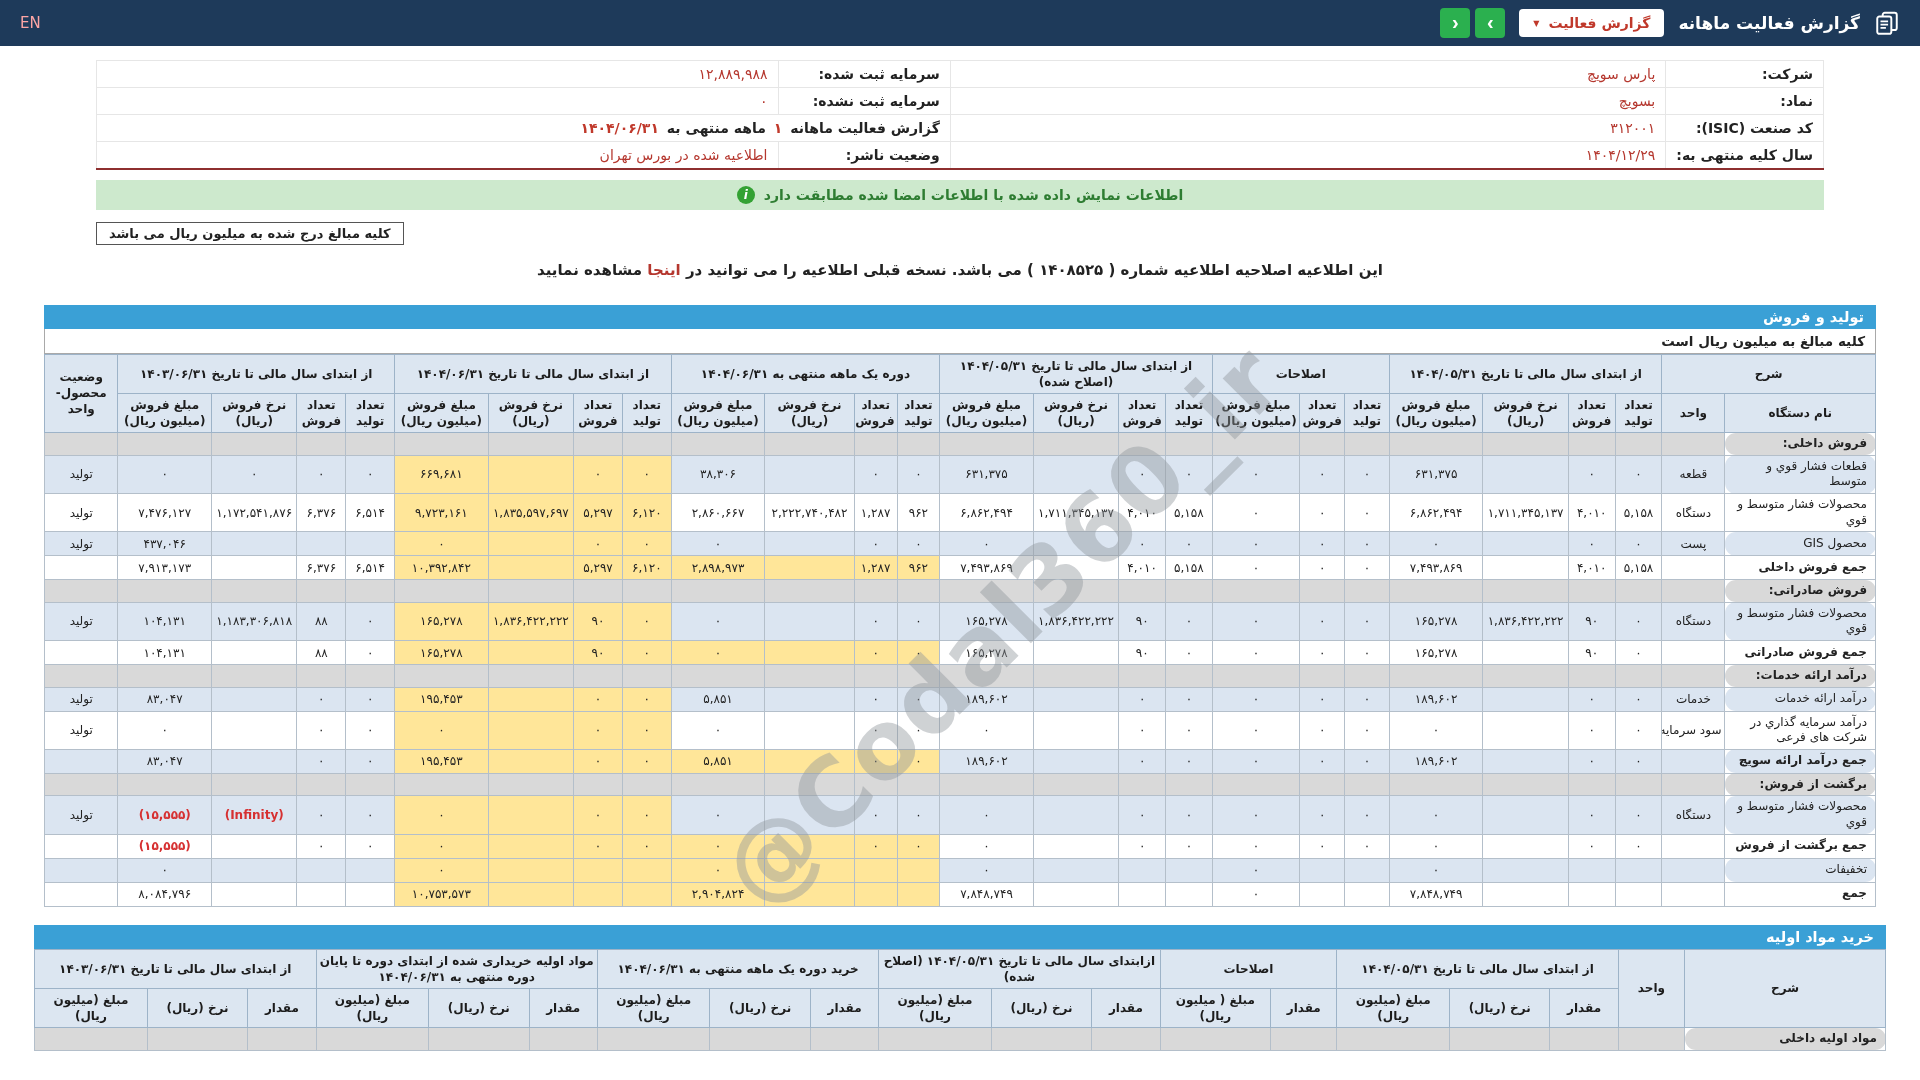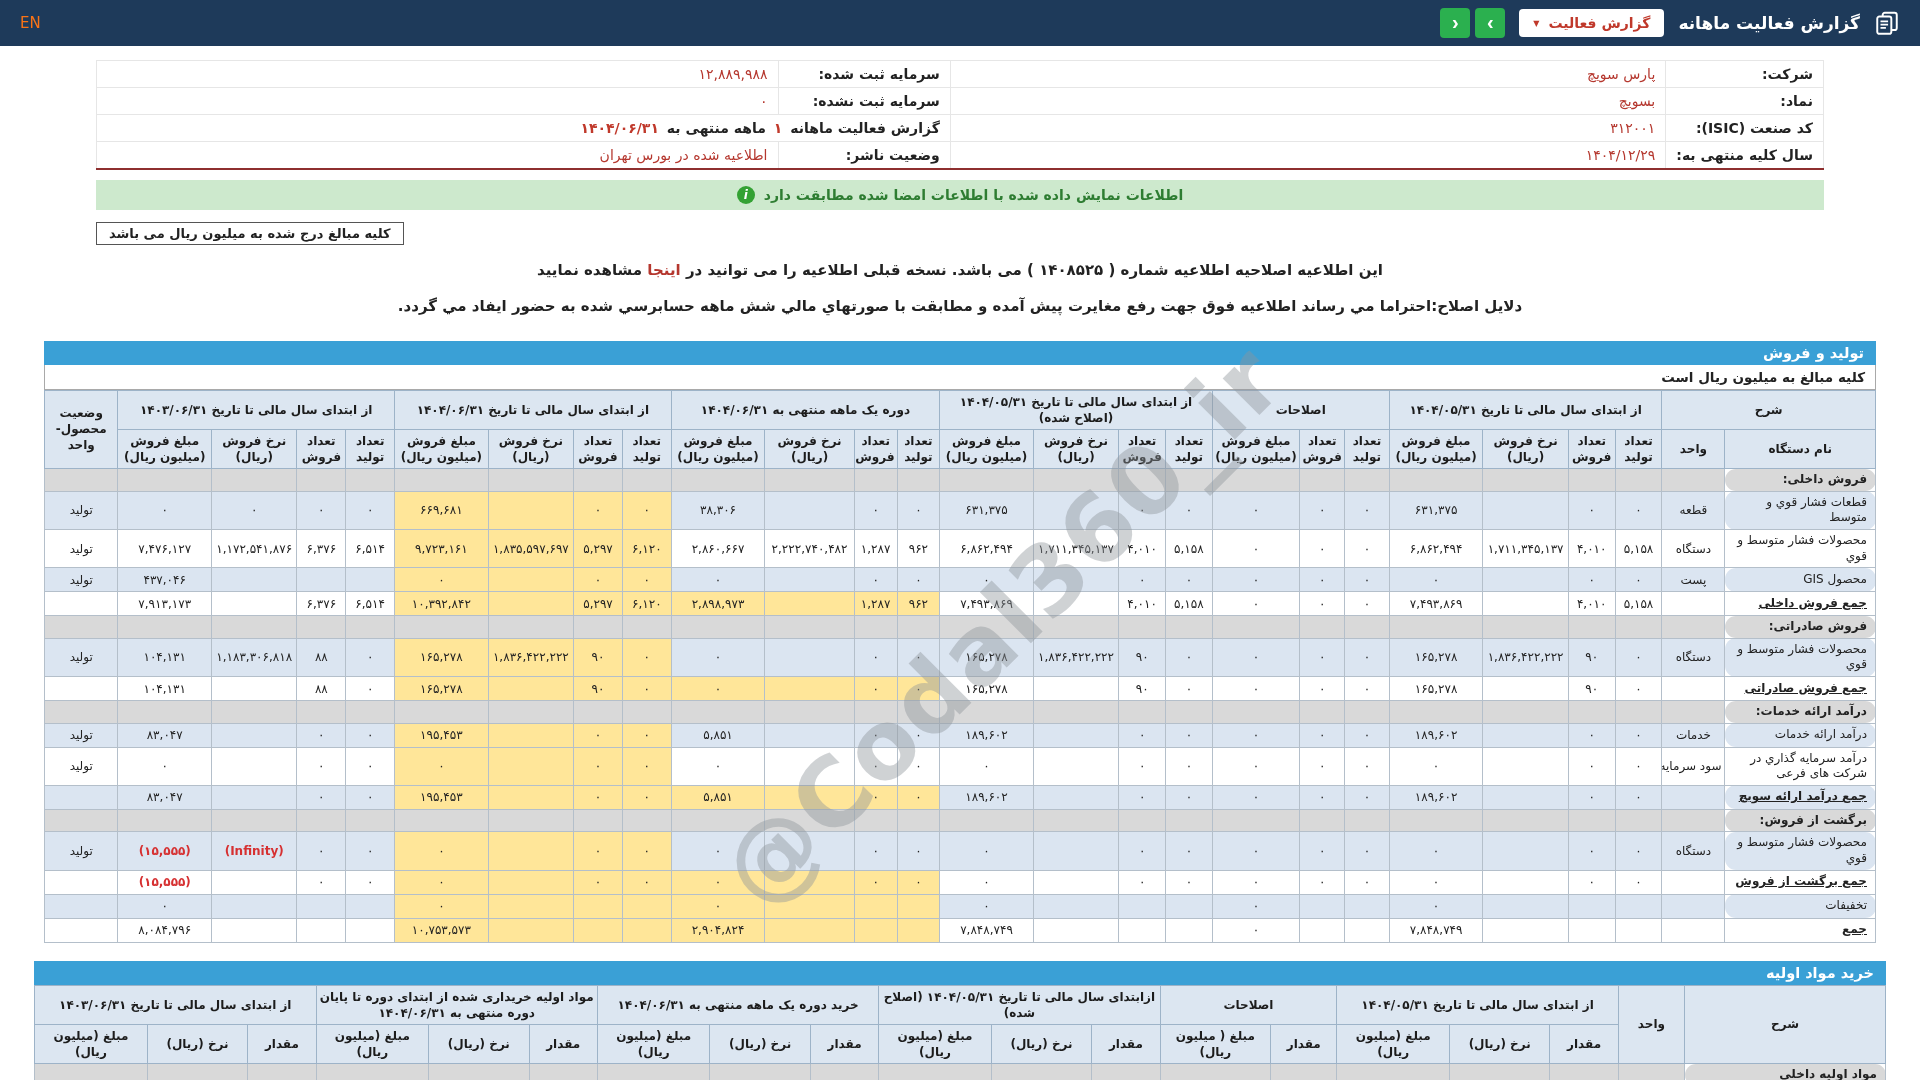--- a/index.html
+++ b/index.html
@@ -11,21 +11,21 @@
     color:#222;
   }
   
   .navbar{height:46px;background:#1e3a5a;display:flex;align-items:center;justify-content:space-between;padding:0 20px;}
   .nav-right{display:flex;align-items:center;gap:14px;}
   .nav-title{color:#fff;font-size:17px;font-weight:bold;}
   .report-btn{background:#fff;color:#c0392b;border:none;border-radius:4px;padding:6px 14px;font-size:14px;font-weight:bold;display:flex;align-items:center;gap:9px;cursor:pointer;font-family:inherit;}
   .report-btn .caret{font-size:8px;color:#c0392b;}
   .nav-arrows{display:flex;gap:5px;}
   .arrow-btn{width:30px;height:30px;background:#2bb04f;color:#fff;border:none;border-radius:4px;font-size:20px;font-weight:bold;line-height:1;display:flex;align-items:center;justify-content:center;cursor:pointer;padding:0 0 3px;}
-  .nav-en{color:#f97316;font-size:15px;cursor:pointer;}
+  .nav-en{color:#fca5a5;font-size:15px;cursor:pointer;}
   
   .info-wrap{padding:14px 96px 0;}
   .info-table{width:100%;border-collapse:collapse;font-size:14px;border:1px solid #d9d9d9;}
   .info-table td{border:1px solid #e6e6e6;padding:4px 10px;height:27px;}
   .info-table tr:last-child td{border-bottom:2px solid #8e2f2f;}
   .lbl{font-weight:bold;color:#222;white-space:nowrap;}
   .w-lr{width:8%;} .w-vr{width:42%;} .w-ll{width:10%;} .w-vl{width:40%;}
   .val{color:#b5372e;}
   a.link-val{color:#b5372e;text-decoration:none;cursor:pointer;}
   .sentence{font-weight:bold;}
@@ -44,21 +44,21 @@
   .blue-bar{background:#3aa0d6;color:#fff;font-weight:bold;font-size:14.5px;padding:4px 12px;}
   .amount-strip{border:1px solid #a9a9a9;border-top:none;background:#fff;padding:4px 10px;font-size:13.5px;font-weight:bold;}
   table.data-table{width:100%;border-collapse:collapse;table-layout:fixed;margin-top:0;}
   .data-table th{background:#dce6f1;border:1px solid #9db3c8;padding:3px 2px;font-size:12px;font-weight:bold;text-align:center;vertical-align:middle;line-height:1.35;color:#1c1c1c;}
   .data-table td{border:1px solid #b4bfca;padding:3px 3px;font-size:12px;text-align:center;vertical-align:middle;white-space:nowrap;overflow:hidden;height:24px;}
   .data-table td.name{text-align:right;padding-right:8px;white-space:normal;line-height:1.3;border-radius:11px;}
   tr.b td{background:#dbe5f1;}
   tr.w td{background:#ffffff;}
   tr.sec td{background:#d9d9d9;height:22px;}
   tr.sec td.name{font-weight:bold;}
-  tr.bold td.name{font-weight:bold;text-decoration:underline;}
+  tr.bold td.name{font-weight:bold;}
   td.y{background:#ffe699 !important;}
   td.neg{color:#d63031;font-weight:bold;}
   
   .watermark{position:absolute;left:700px;top:850px;transform:rotate(-45deg);transform-origin:0 0;font-size:95px;font-weight:bold;color:#8f959b;opacity:.42;direction:ltr;z-index:60;pointer-events:none;letter-spacing:2px;}
 </style>
 </head>
 <body>
 
 <div class="navbar">
   <div class="nav-right">
@@ -120,21 +120,20 @@
     <span>اطلاعات نمایش داده شده با اطلاعات امضا شده مطابقت دارد</span>
     <span class="info-icon">i</span>
   </div>
 
   <div class="unit-note">کلیه مبالغ درج شده به میلیون ریال می باشد</div>
 
   <div class="amendment">
     <span>این اطلاعیه اصلاحیه اطلاعیه شماره ( </span><span>۱۴۰۸۵۲۵</span><span> ) می باشد. نسخه قبلی اطلاعیه را می توانید در </span><span class="here-link">اینجا</span><span> مشاهده نمایید</span>
   </div>
 
-  <div class="reason">دلایل اصلاح:احتراما مي رساند اطلاعيه فوق جهت رفع مغايرت پيش آمده و مطابقت با صورتهاي مالي شش ماهه حسابرسي شده به حضور ايفاد مي گردد.</div>
 </div>
 
 <div class="main-wrap">
   <div class="blue-bar">تولید و فروش</div>
   <div class="amount-strip">کلیه مبالغ به میلیون ریال است</div>
   <table class="data-table">
     <colgroup>
       <col style="width:148px">
         <col style="width:62px">
       <col style="width:46px">

